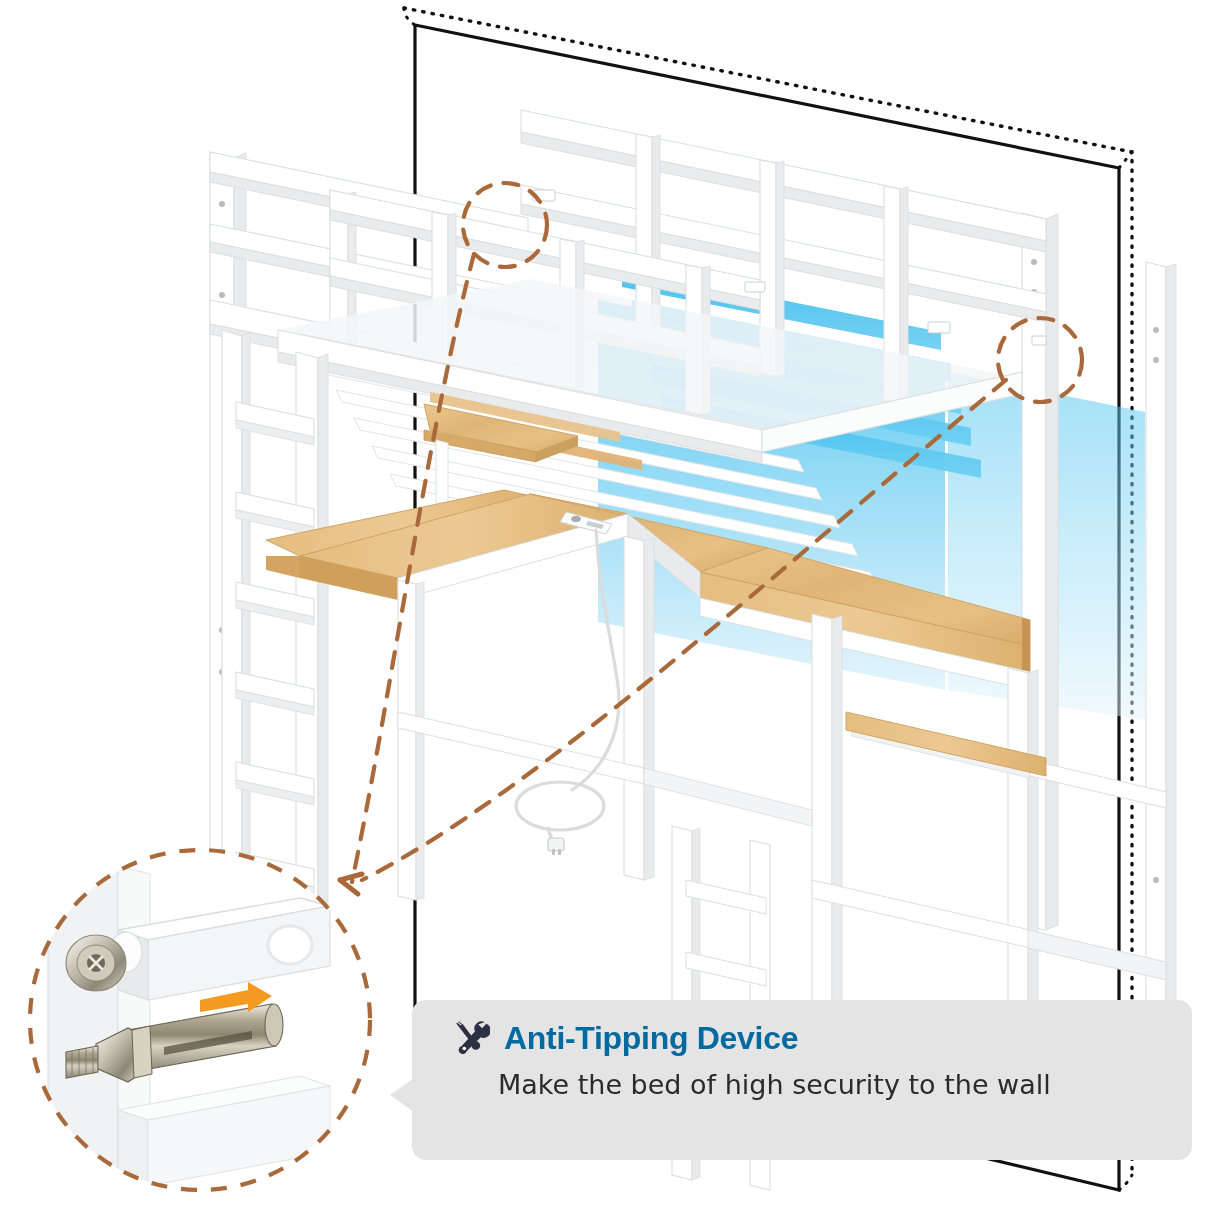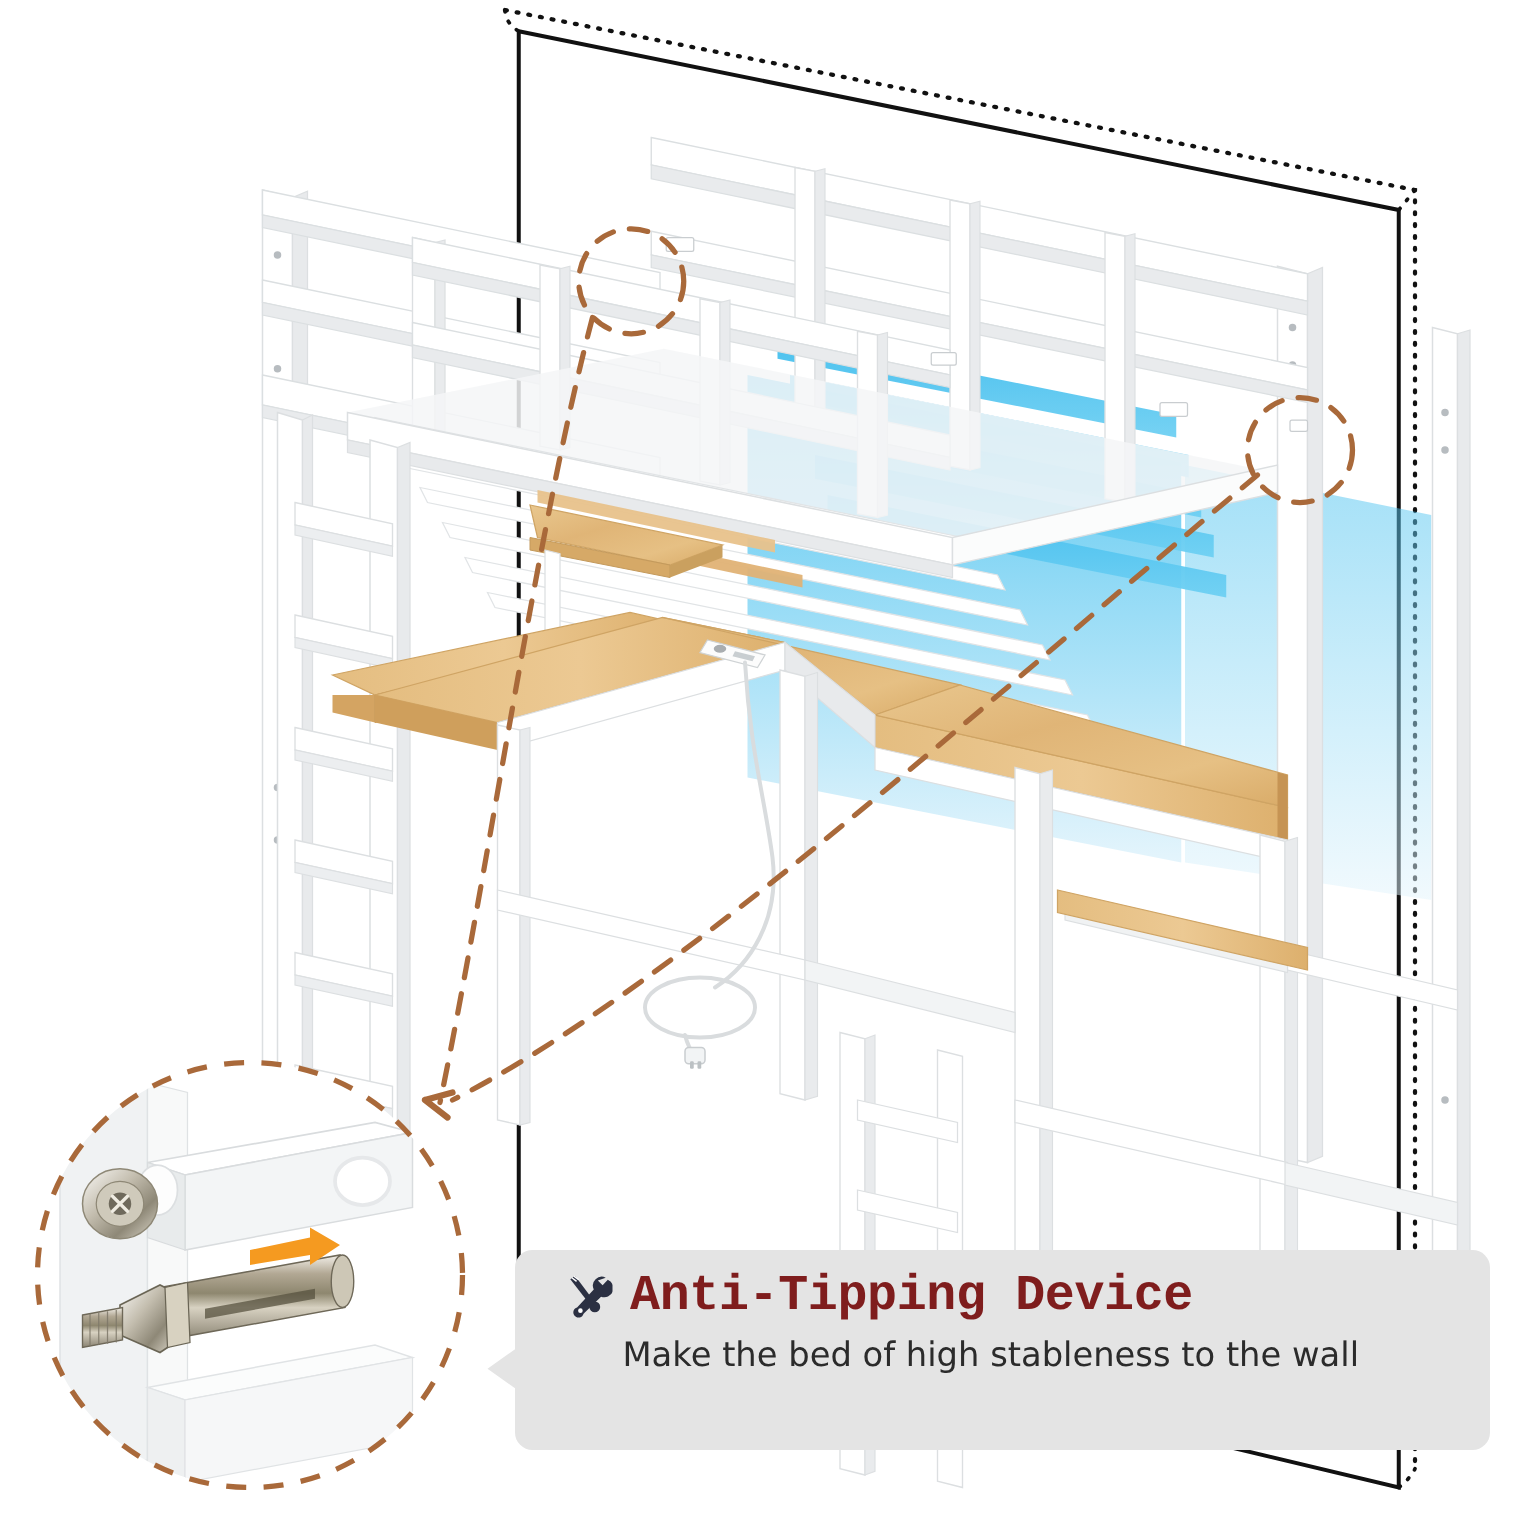--- a/index.html
+++ b/index.html
@@ -52,24 +52,24 @@
     gap: 14px;
     margin-left: 10px;
   }
   .tool-icon {
     width: 40px;
     height: 40px;
     flex: 0 0 40px;
     display: block;
   }
   .callout-title {
-    font-family: Liberation Mono, monospace;
-    font-size: 40px;
+    font-family: Liberation Sans, sans-serif;
+    font-size: 32px;
     font-weight: bold;
-    color: #7f1d1d;
+    color: #0369a1;
     letter-spacing: -0.3px;
     line-height: 1;
     white-space: nowrap;
   }
   .callout-body {
     margin-top: 10px;
     margin-left: 58px;
     font-family: "DejaVu Sans", sans-serif;
     font-size: 27px;
     color: #2b2b2b;
@@ -461,17 +461,17 @@
           <path d="M11 3.5 L15.5 7" stroke="#ffffff" stroke-width="1.3" fill="none"></path>
 
           <path d="M41.5 5 a8.5 8.5 0 0 0 -11.5 11.2 L14 33.5 a5 5 0 1 0 6.2 6.2 L37 23.2 A8.5 8.5 0 0 0 43.5 7 l-5 5.2 -4.6 -4.6 Z"></path>
           <circle cx="17.2" cy="36.6" r="2.2" fill="#ffffff"></circle>
         </g>
       </svg>
       <div class="callout-title">Anti-Tipping Device</div>
     </div>
 
     <div class="callout-body">
-      <div>Make the bed of high stableness to the wall</div>
+      <div>Make the bed of high security to the wall</div>
     </div>
   </div>
 
 </div>
 
 </body></html>

